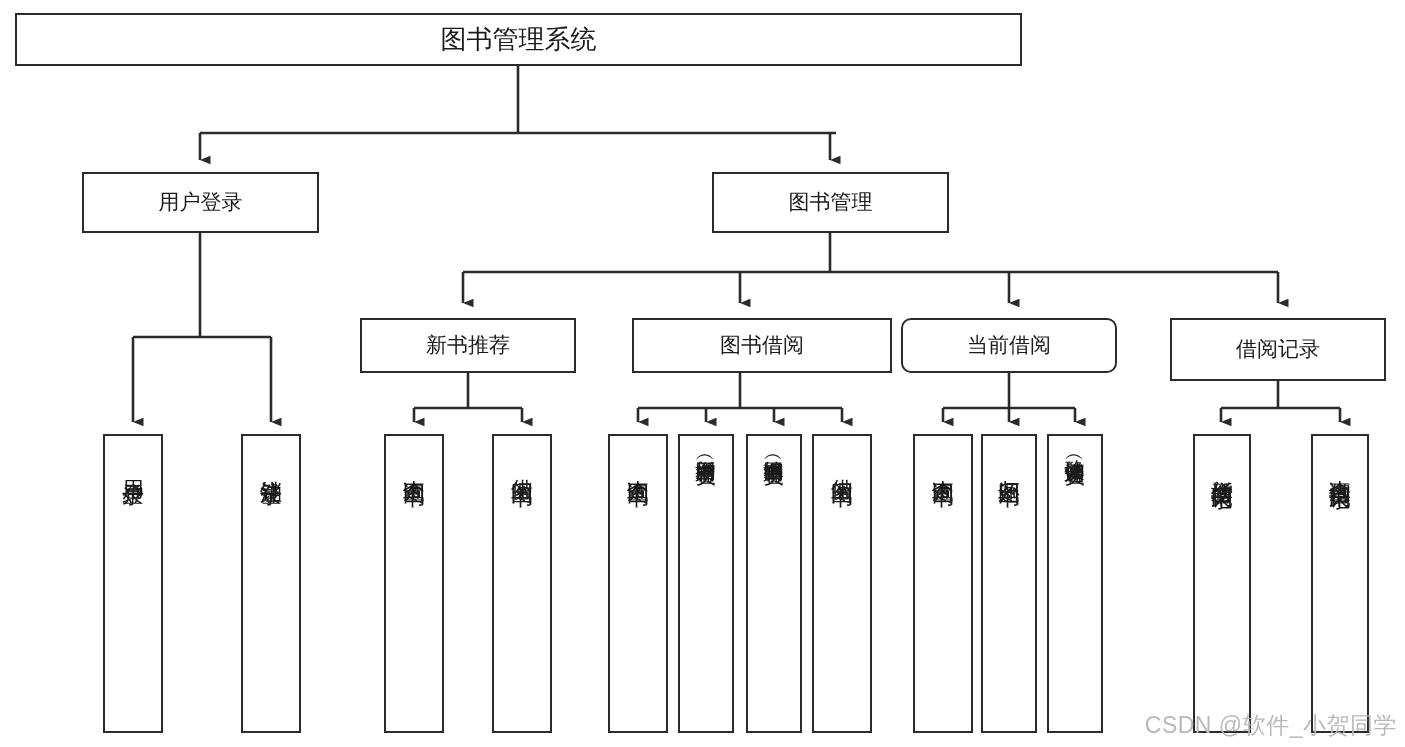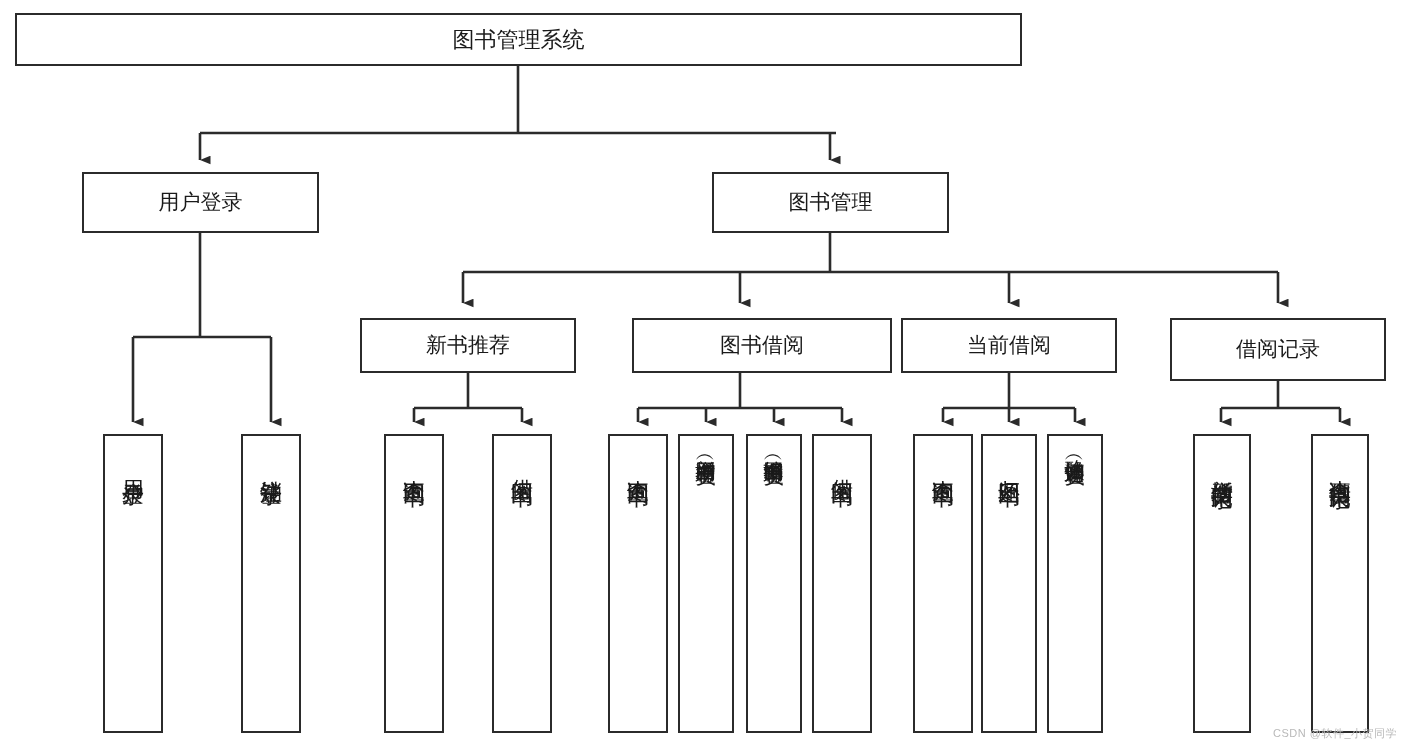--- a/index.html
+++ b/index.html
@@ -40,21 +40,21 @@
   .node-label {
     display: block;
     text-align: center;
     line-height: 1.18;
     white-space: nowrap;
   }
   .node.horizontal .node-label {
     font-size: 21px;
   }
   .node.root .node-label {
-    font-size: 22px;
+    font-size: 26px;
   }
   .node.vertical {
     align-items: flex-start;
     justify-content: center;
     padding-top: 26px;
   }
   .node.vertical .node-label {
     writing-mode: vertical-rl;
     text-orientation: upright;
     font-size: 22px;
@@ -63,21 +63,21 @@
     white-space: nowrap;
   }
   .node.vertical.compact .node-label {
     font-size: 20px;
     letter-spacing: 1px;
   }
   .watermark {
     position: absolute;
     right: 8px;
     bottom: 6px;
-    font-size: 11px;
+    font-size: 23px;
     color: #b9b9b9;
     z-index: 5;
     white-space: nowrap;
     letter-spacing: 0.5px;
   }
 </style>
 </head>
 <body>
 
 <div id="diagram-root">
@@ -142,21 +142,21 @@
   <div class="node horizontal" style="left:360px; top:318px; width:216px; height:55px;">
     <span class="node-label">新书推荐</span>
   </div>
 
   <div class="node horizontal" style="left:712px; top:172px; width:237px; height:61px;">
     <span class="node-label">图书管理</span>
   </div>
   <div class="node horizontal" style="left:632px; top:318px; width:260px; height:55px;">
     <span class="node-label">图书借阅</span>
   </div>
-  <div class="node horizontal" style="left:901px; top:318px; width:216px; height:55px;">
+  <div class="node horizontal" style="left:901px; top:318px; width:216px; height:55px;border-radius:10px;">
     <span class="node-label">当前借阅</span>
   </div>
   <div class="node horizontal" style="left:1170px; top:318px; width:216px; height:63px;">
     <span class="node-label">借阅记录</span>
   </div>
 
   <div class="node vertical" style="left:103px; top:434px; width:60px; height:299px;">
     <span class="node-label">用户登录</span>
   </div>
   <div class="node vertical" style="left:241px; top:434px; width:60px; height:299px;">

